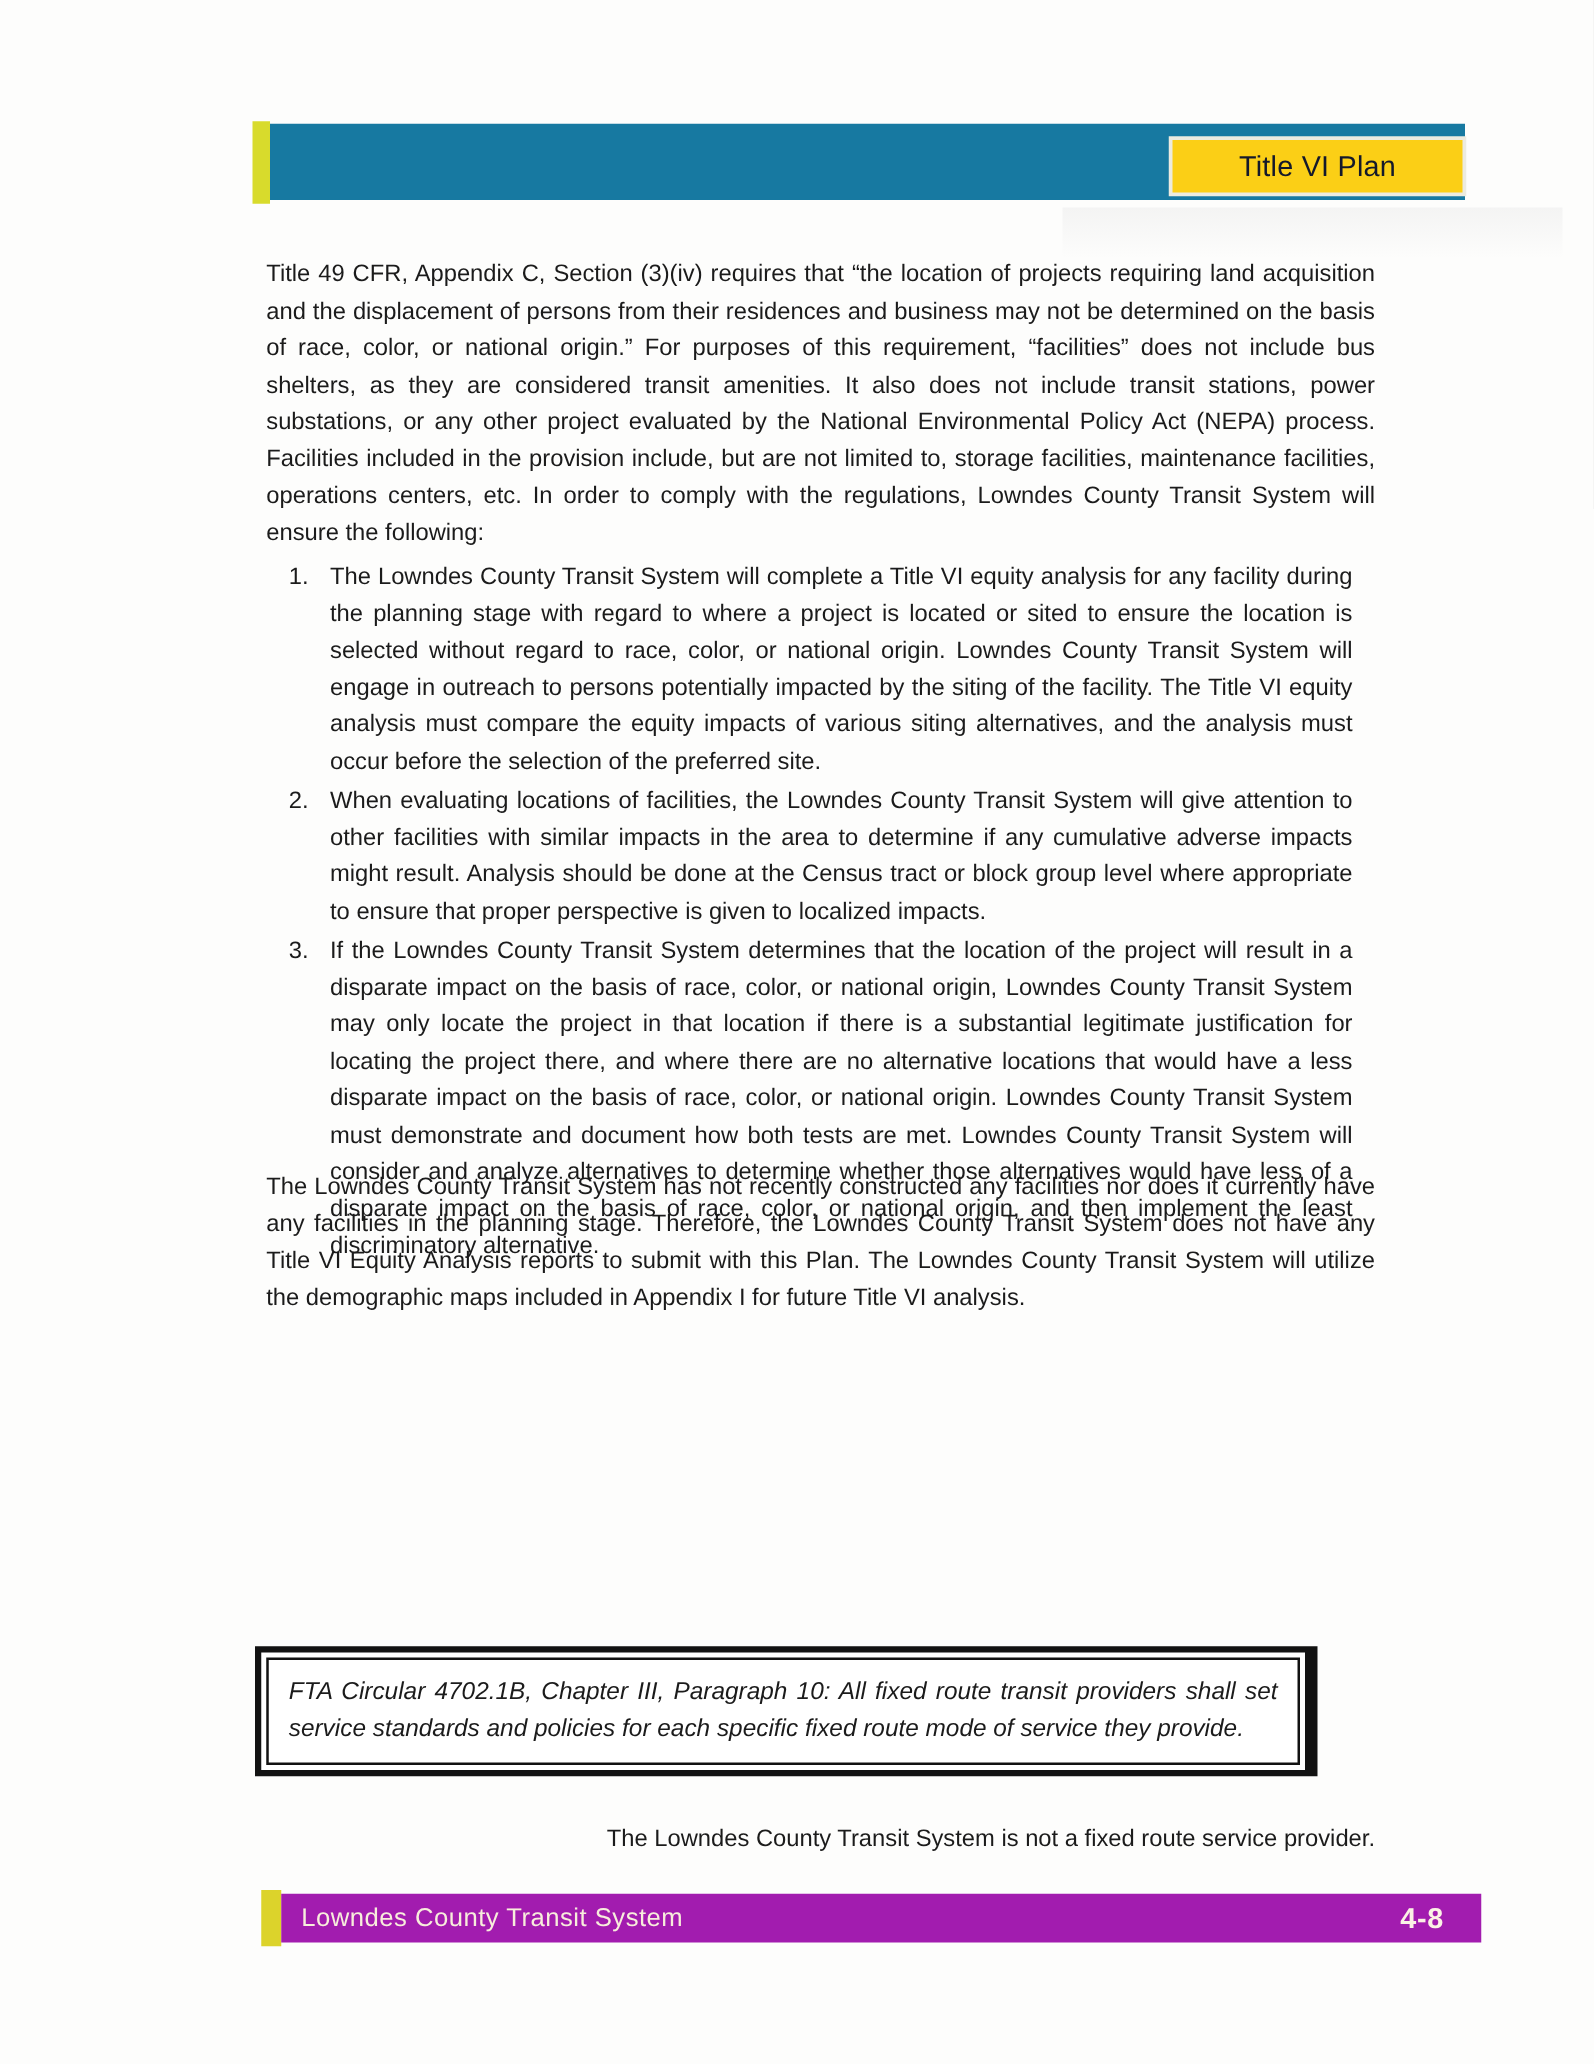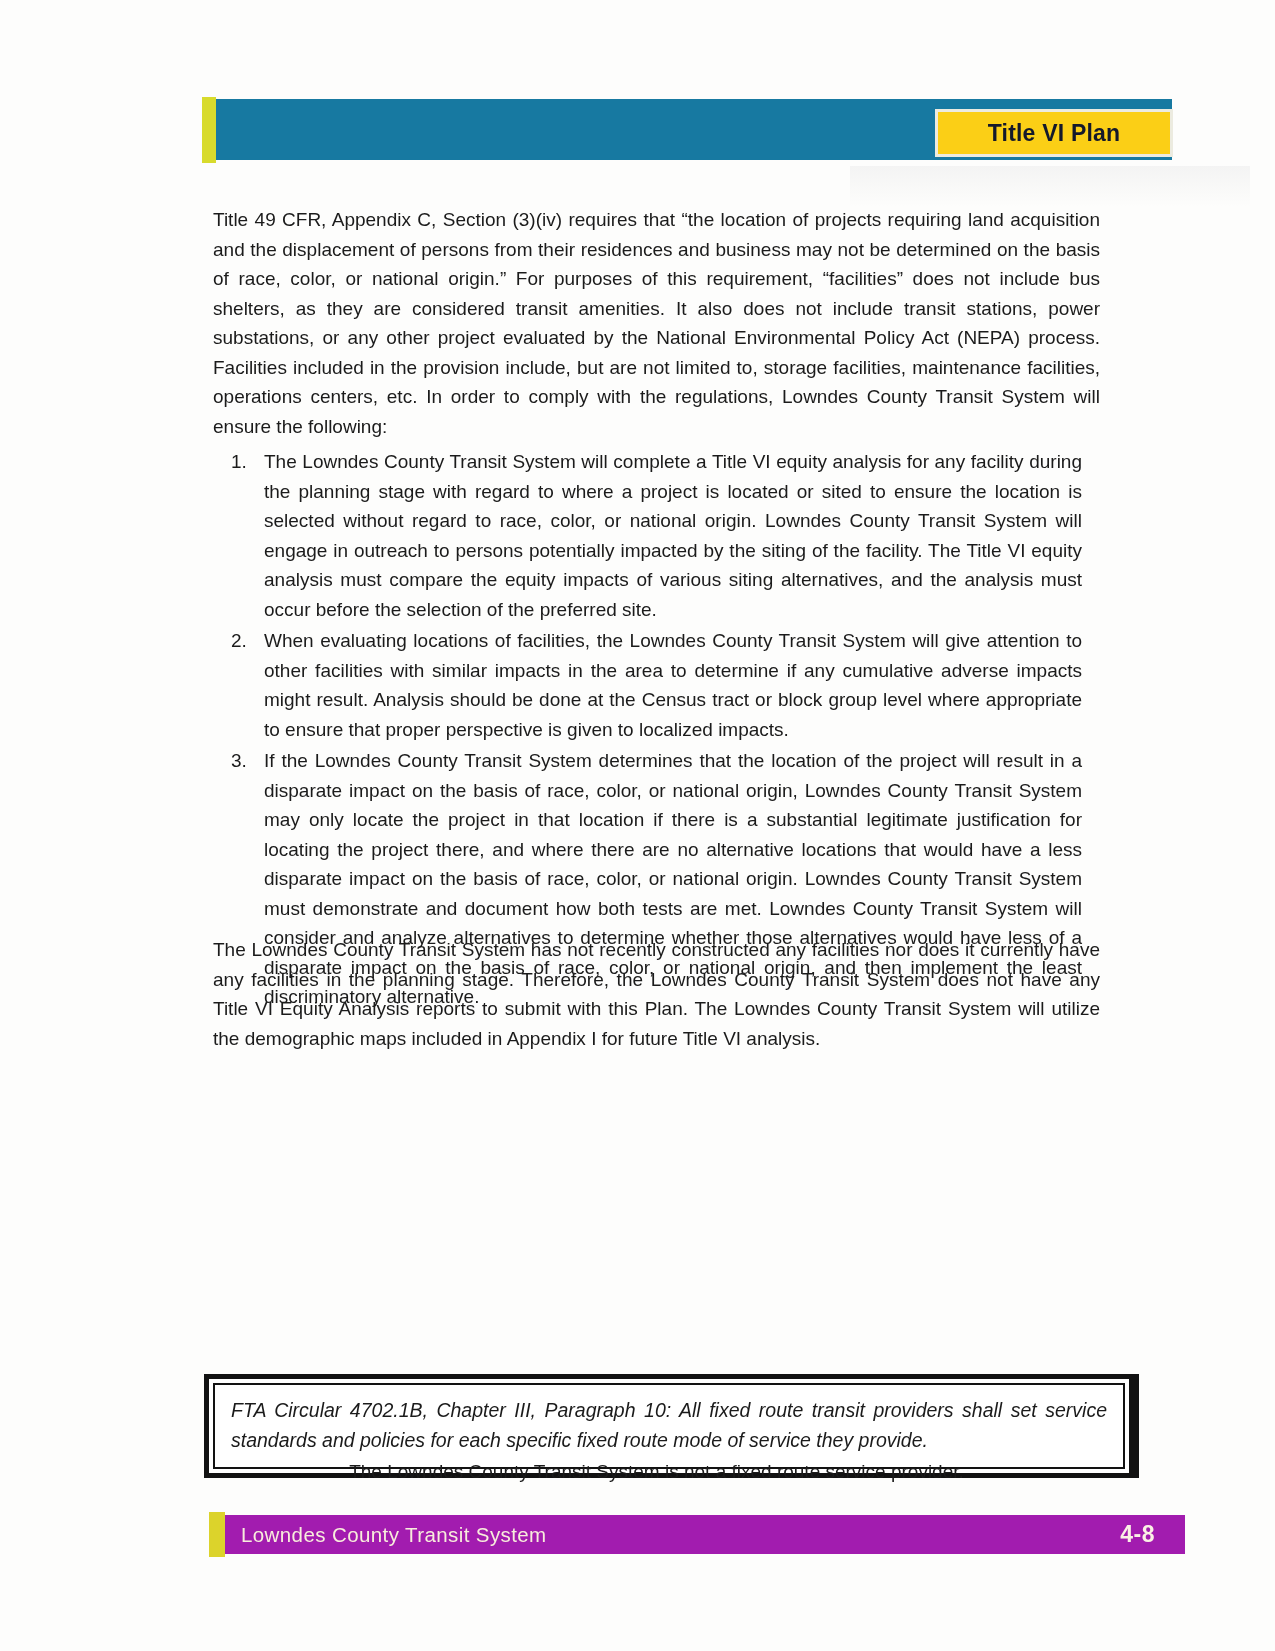--- a/index.html
+++ b/index.html
@@ -27,53 +27,53 @@
     position:absolute;left:216px;top:99px;width:956px;height:61px;
     background:#1779a1;
   }
   .badge{
     position:absolute;right:2px;top:13px;
     width:232px;height:42px;
     box-sizing:border-box;
     background:#fbcf16;
     box-shadow:0 0 0 3px #ecebe0;
     display:flex;align-items:center;justify-content:center;
-    font-size:23px;font-weight:bold;color:#14192b;
+    font-size:23px;font-weight:normal;color:#14192b;
     letter-spacing:.2px;
   }
   
   .para{
     position:absolute;left:196px;width:887px;
     margin:17px;
     font-size:19px;line-height:29.5px;
     text-align:justify;
   }
   .intro{top:188px;}
   .closing{top:918px;}
-  .note{top:1440px;text-align:center;}
+  .note{top:1440px;text-align:right;}
   .list{
     position:absolute;left:231px;top:447px;width:851px;
   }
   .item{
     display:grid;grid-template-columns:33px 1fr;
     font-size:19px;line-height:29.5px;
     margin-bottom:2px;
   }
   .item .txt{text-align:justify;}
   
   .heading{
     position:absolute;left:0;top:1253px;width:1275px;
     margin:0;text-align:center;
     font-size:24.5px;font-weight:bold;
   }
   .h-num{color:#1f4e79;margin-right:24px;}
   .h-title{color:#2e74b5;}
   
   .callout-outer{
-    position:absolute;left:204px;top:1374px;width:935px;
+    position:absolute;left:204px;top:1317px;width:850px;
     box-sizing:border-box;
     border:5px solid #121212;
     border-right-width:10px;
     padding:4px;
     background:#fff;
   }
   .callout-inner{
     border:2px solid #121212;
     padding:10px 16px 12px 16px;
   }

